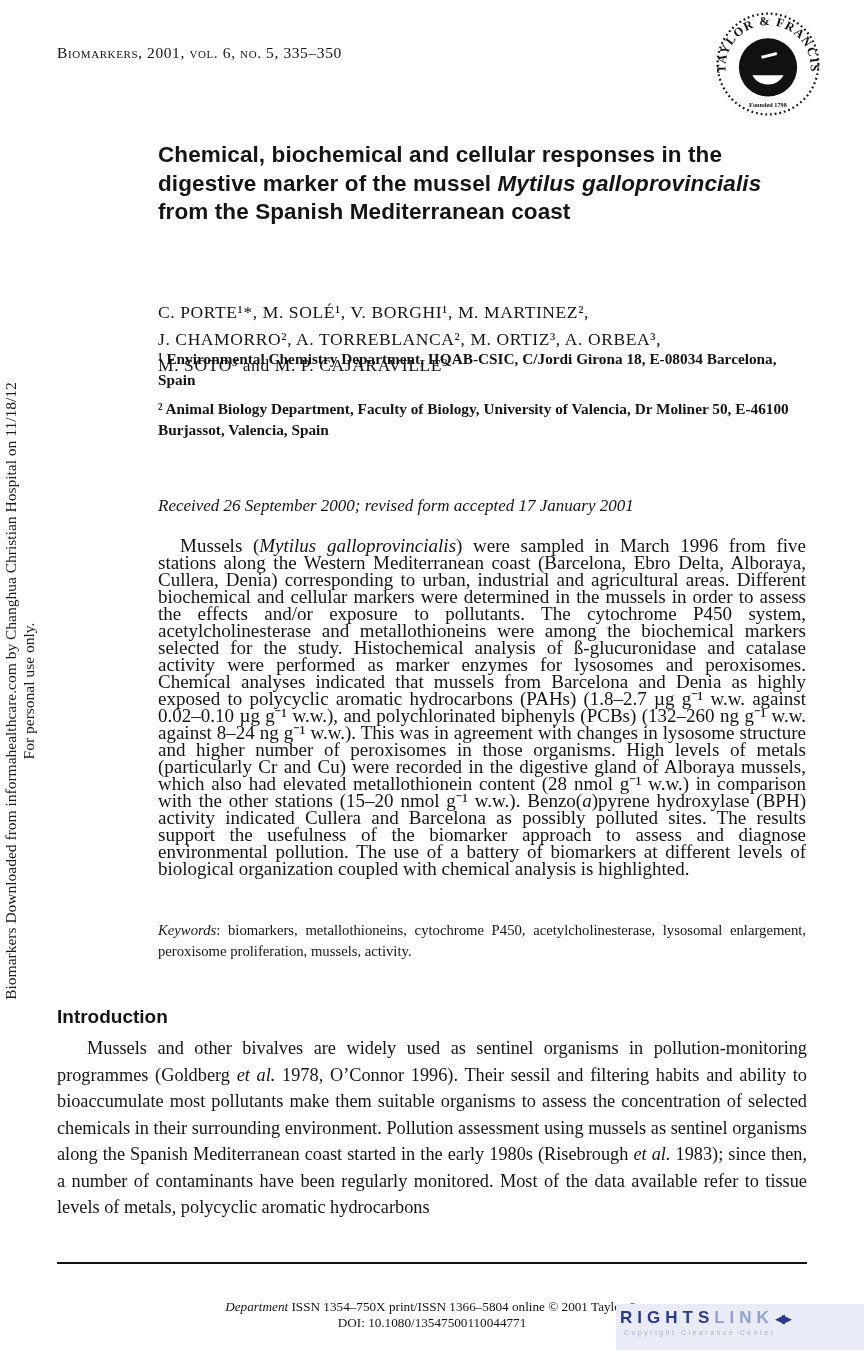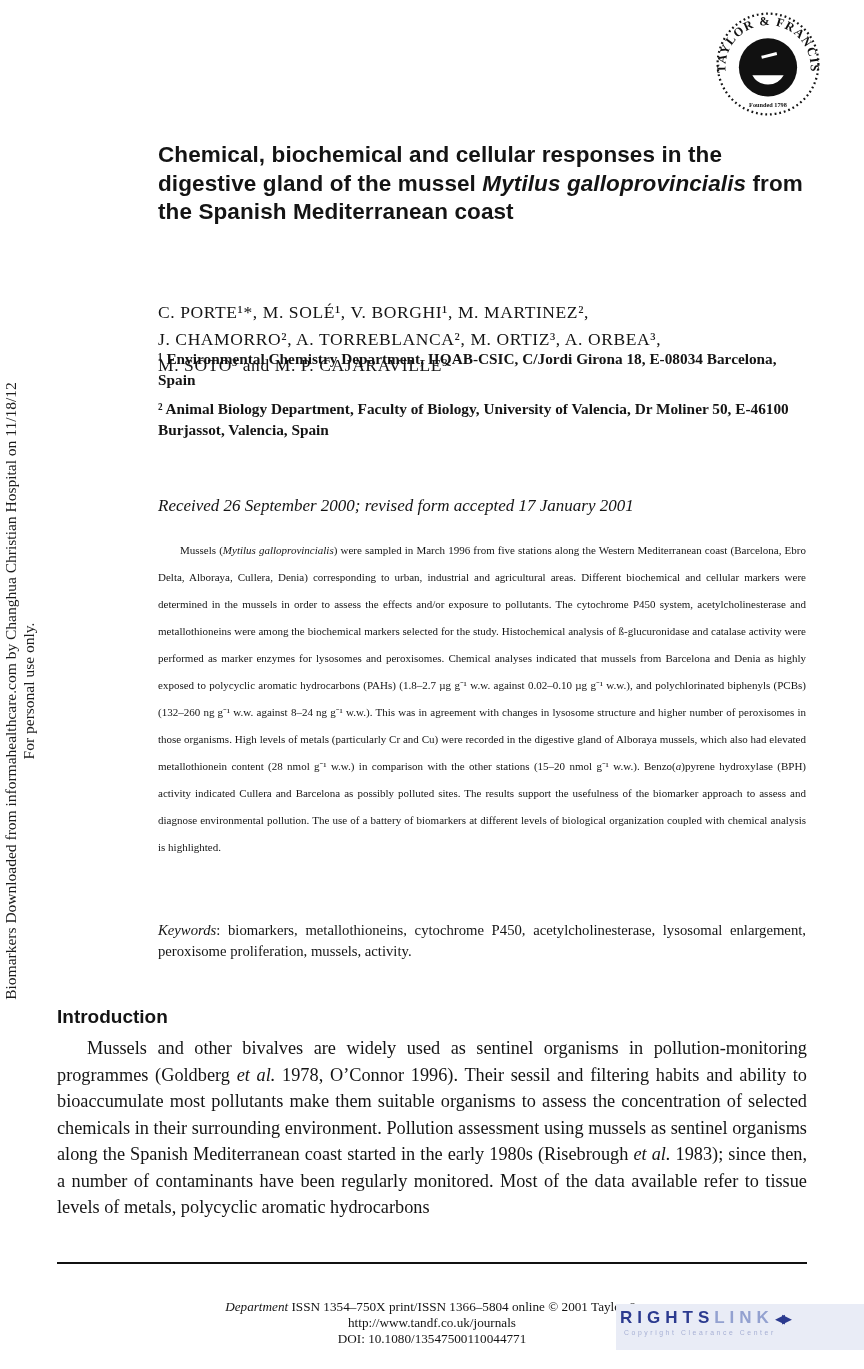--- a/index.html
+++ b/index.html
@@ -76,22 +76,22 @@
     position: absolute;
     left: 158px; top: 496px; width: 650px;
     font-style: italic;
     font-size: 17px;
   }
 
   
   .abstract {
     position: absolute;
     left: 158px; top: 537px; width: 648px;
-    font-size: 11px;
-    line-height: 27px;
+    font-size: 19px;
+    line-height: 17px;
     text-align: justify;
   }
   .abstract .indent { display: inline-block; width: 22px; }
   .italic { font-style: italic; }
 
   
   .keywords {
     position: absolute;
     left: 158px; top: 920px; width: 648px;
     font-size: 14.7px;
@@ -164,20 +164,21 @@
     letter-spacing: 2.6px;
     padding: 1px 0 0 8px;
     white-space: nowrap;
   }
 </style>
 </head>
 <body>
 
 <div class="page">
 
+  <div class="journal-line">Biomarkers, 2001, vol. 6, no. 5, 335–350</div>
 
   <div class="tf-logo">
     <svg width="112" height="112" viewBox="0 0 100 100">
       <circle cx="50" cy="50" r="45" fill="none" stroke="#151515" stroke-width="2" stroke-dasharray="1.6 2.6"></circle>
       <defs>
         <path id="tfarc" d="M 13,62 A 38,38 0 1 1 87,62" fill="none"></path>
       </defs>
       <text font-size="11" font-weight="bold" font-family="Liberation Serif, serif" fill="#111" letter-spacing="1.2">
         <textPath href="#tfarc" startOffset="50%" text-anchor="middle">TAYLOR &amp; FRANCIS</textPath>
       </text>
@@ -187,21 +188,21 @@
       <text x="50" y="88" text-anchor="middle" font-size="5.6" font-weight="bold" font-family="Liberation Serif, serif" fill="#111">Founded 1798</text>
     </svg>
   </div>
 
   <div class="vertical-text">
     <div>Biomarkers Downloaded from informahealthcare.com by Changhua Christian Hospital on 11/18/12</div>
     <div>For personal use only.</div>
   </div>
 
   <div class="title-block">
-    <span>Chemical, biochemical and cellular responses in the digestive gland of the mussel </span><span class="species">Mytilus galloprovincialis</span><span> from the Spanish Mediterranean coast</span>
+    <span>Chemical, biochemical and cellular responses in the digestive marker of the mussel </span><span class="species">Mytilus galloprovincialis</span><span> from the Spanish Mediterranean coast</span>
   </div>
 
   <div class="authors">
     <div>C. PORTE¹*, M. SOLÉ¹, V. BORGHI¹, M. MARTINEZ²,</div>
     <div>J. CHAMORRO², A. TORREBLANCA², M. ORTIZ³, A. ORBEA³,</div>
     <div>M. SOTO³ and M. P. CAJARAVILLE³</div>
   </div>
 
   <div class="affiliations">
     <p>¹ Environmental Chemistry Department, IIQAB-CSIC, C/Jordi Girona 18, E-08034 Barcelona, Spain</p>
@@ -220,21 +221,20 @@
 
   <div class="intro">
     <h2>Introduction</h2>
     <p><span>Mussels and other bivalves are widely used as sentinel organisms in pollution-monitoring programmes (Goldberg </span><span class="italic">et al.</span><span> 1978, O’Connor 1996). Their sessil and filtering habits and ability to bioaccumulate most pollutants make them suitable organisms to assess the concentration of selected chemicals in their surrounding environment. Pollution assessment using mussels as sentinel organisms along the Spanish Mediterranean coast started in the early 1980s (Risebrough </span><span class="italic">et al.</span><span> 1983); since then, a number of contaminants have been regularly monitored. Most of the data available refer to tissue levels of metals, polycyclic aromatic hydrocarbons</span></p>
   </div>
 
   <div class="footnote-rule"></div>
 
   <div class="imprint">
     <div><span class="italic">Department</span><span> ISSN 1354–750X print/ISSN 1366–5804 online © 2001 Taylor &amp;</span></div>
-    <div>http://www.tandf.co.uk/journals</div>
     <div>DOI: 10.1080/13547500110044771</div>
   </div>
 
   <div class="rightslink">
     <div class="rl-row">
       <span class="rl-rights">RIGHTS</span>
         <span class="rl-link">LINK</span>
         <span class="rl-arrow">◀▶</span>
     </div>
     <div class="rl-sub">Copyright Clearance Center</div>

